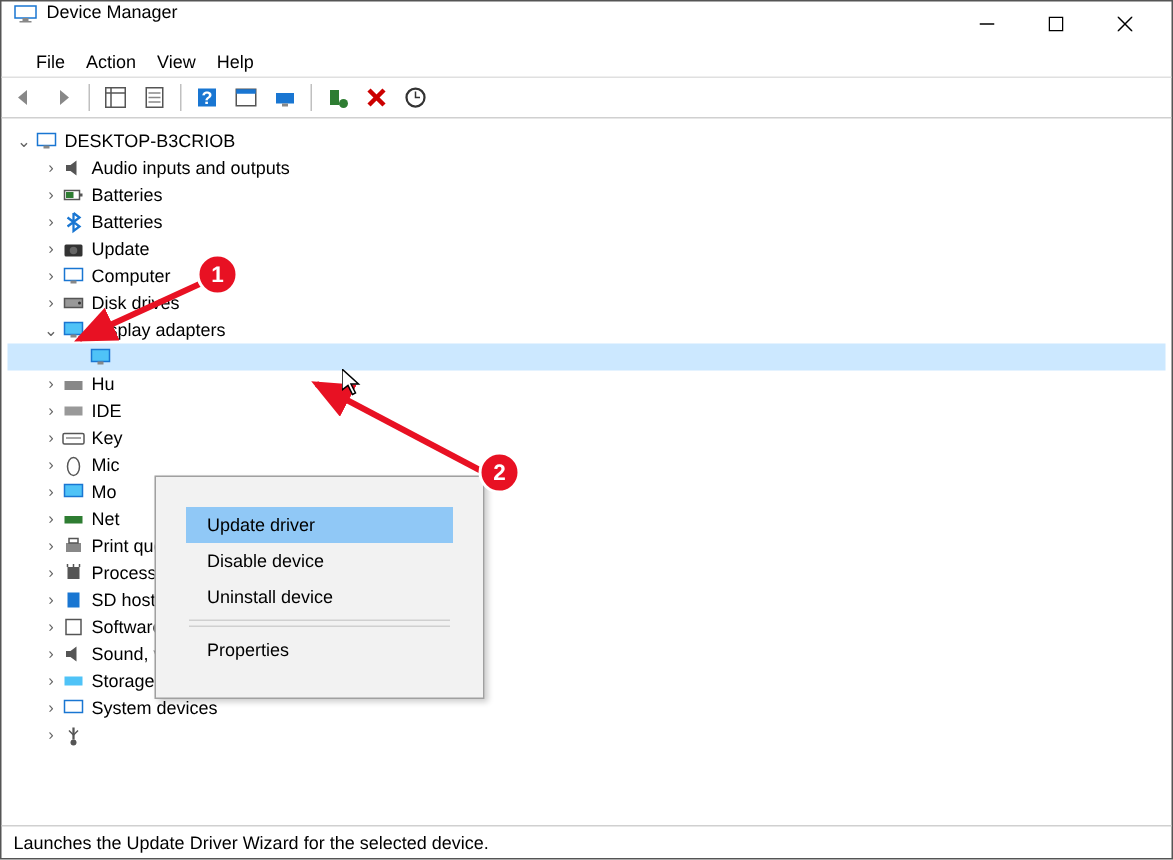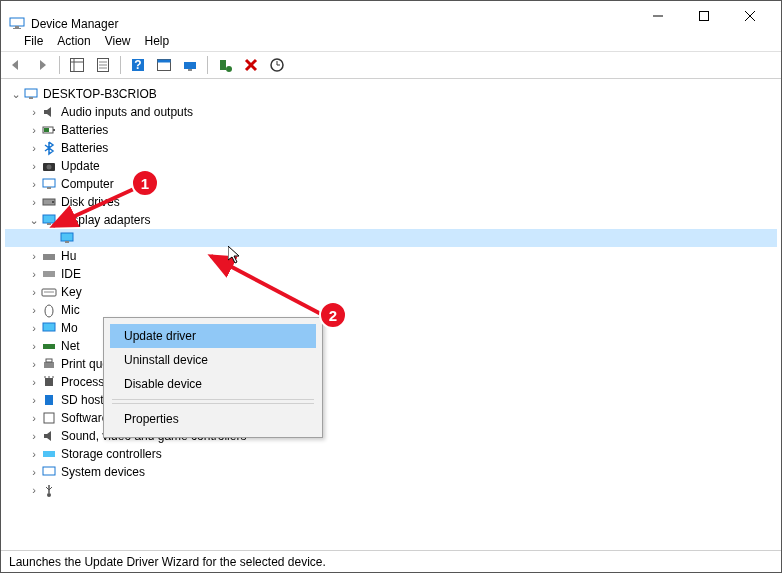--- a/index.html
+++ b/index.html
@@ -1,34 +1,34 @@
 <!DOCTYPE html>
 <html><head>
 <meta charset="utf-8">
 <style>
 * { box-sizing: border-box; margin: 0; padding: 0; font-family: "Segoe UI", Tahoma, sans-serif; font-size: 12px; }
 body { background: #fff; width: 782px; height: 573px; border: 1px solid #555; display: flex; flex-direction: column; position: relative; overflow: hidden; }
-.titlebar { height: 30px; display: flex; align-items: flex-end; padding: 0 8px; }
+.titlebar { height: 30px; display: flex; align-items: flex-start; padding: 0 8px; }
 .titlebar .app-icon { width: 16px; height: 16px; margin-right: 6px; }
 .titlebar .title { flex: 1; font-size: 12px; }
 .titlebar .win-controls { display: flex; }
 .titlebar .win-btn { width: 46px; height: 30px; display: flex; align-items: center; justify-content: center; }
 .menubar { height: 20px; display: flex; align-items: center; padding: 0 23px; gap: 14px; }
 .menubar .menu-item { font-size: 12px; }
 .toolbar { height: 28px; border-top: 1px solid #e0e0e0; border-bottom: 1px solid #d0d0d0; display: flex; align-items: center; padding: 0 4px; gap: 4px; }
 .toolbar .divider { width: 1px; height: 18px; background: #c0c0c0; margin: 0 2px; }
 .toolbar .tbtn { width: 22px; height: 22px; display: flex; align-items: center; justify-content: center; }
 .content { flex: 1; padding: 6px 4px; overflow: hidden; position: relative; }
 .tree { font-size: 13px; }
 .tree-node { display: flex; align-items: center; height: 18px; padding-left: var(--indent, 0px); white-space: nowrap; }
 .tree-node .expander { width: 14px; height: 14px; display: flex; align-items: center; justify-content: center; font-size: 11px; color: #666; }
 .tree-node .icon { width: 16px; height: 16px; display: flex; align-items: center; justify-content: center; margin-right: 4px; }
 .tree-node .label { }
 .tree-node.selected { background: #cce8ff; }
-.context-menu { position: absolute; left: 102px; top: 238px; width: 220px; background: #f2f2f2; border: 1px solid #a0a0a0; box-shadow: 2px 2px 4px rgba(0,0,0,0.2); padding: 6px; }
+.context-menu { position: absolute; left: 102px; top: 238px; width: 220px; background: #f2f2f2; border: 1px solid #a0a0a0; box-shadow: 2px 2px 4px rgba(0,0,0,0.2); padding: 20px; }
 .context-menu .item { height: 24px; display: flex; align-items: center; padding: 0 14px; font-size: 12px; }
 .context-menu .item.highlighted { background: #90c8f6; }
 .context-menu .sep { height: 1px; background: #d0d0d0; margin: 3px 2px; }
 .context-menu .item.bold { font-weight: normal; align-items: center; }
 .statusbar { height: 22px; border-top: 1px solid #d0d0d0; display: flex; align-items: center; padding: 0 8px; font-size: 12px; }
 .annotation-circle { position: absolute; width: 28px; height: 28px; border-radius: 50%; background: #e81123; color: #fff; font-weight: bold; font-size: 15px; display: flex; align-items: center; justify-content: center; border: 2px solid #fff; z-index: 10; }
 .annotation-arrow { position: absolute; z-index: 9; pointer-events: none; }
 .cursor { position: absolute; z-index: 11; pointer-events: none; }
 </style>
 </head>
@@ -362,24 +362,24 @@
           </svg>
         </span>
       </div>
   </div>
 
   <div class="context-menu">
     <div class="item highlighted">
         <span>Update driver</span>
       </div>
     <div class="item">
+        <span>Disable device</span>
+      </div>
+    <div class="item">
         <span>Uninstall device</span>
-      </div>
-    <div class="item">
-        <span>Disable device</span>
       </div>
     <div class="sep"></div>
     <div class="sep"></div>
     <div class="item bold">
         <span>Properties</span>
       </div>
   </div>
 </div>
 
 <div class="statusbar">

